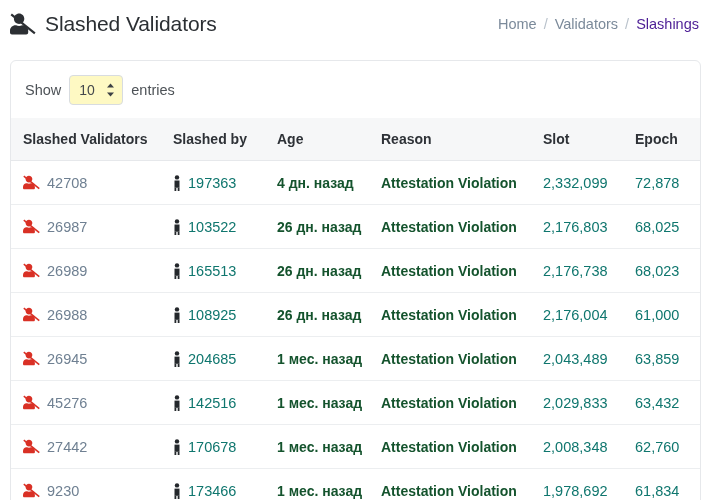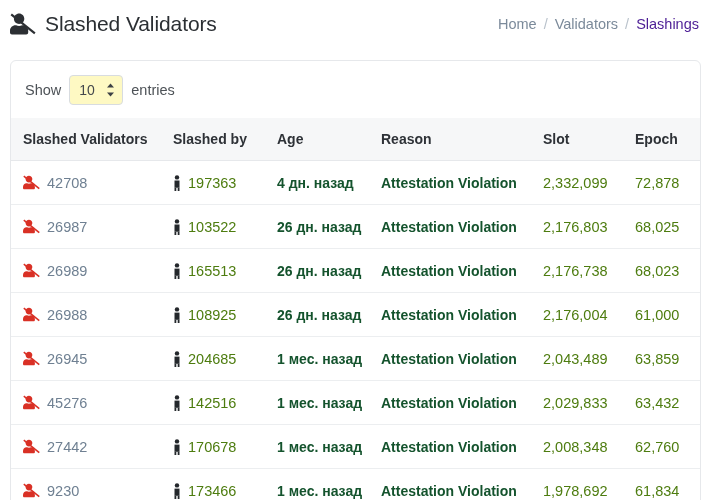--- a/index.html
+++ b/index.html
@@ -152,21 +152,21 @@
     display: block;
   }
   .ico-person {
     width: 8px;
     height: 16px;
     flex: none;
     color: #24282c;
     display: block;
   }
   .link-num {
-    color: #4d7c0f;
+    color: #0f766e;
     text-decoration: none;
     cursor: pointer;
     font-size: 14.5px;
   }
   .link-slash { color: #6f8092; }
   .text-dark { color: #14532d; font-weight: bold; }
 </style>
 </head>
 <body>
 

